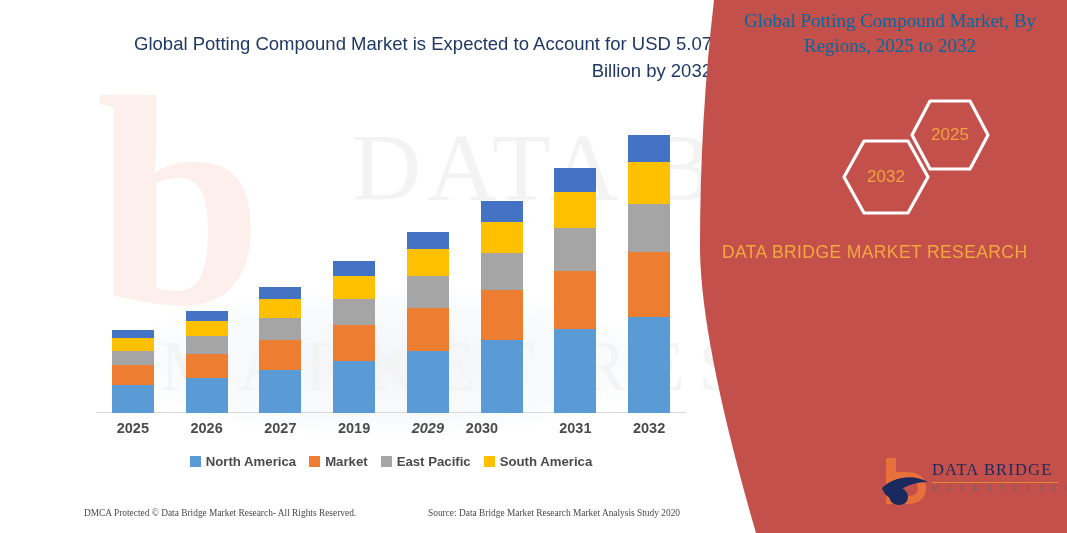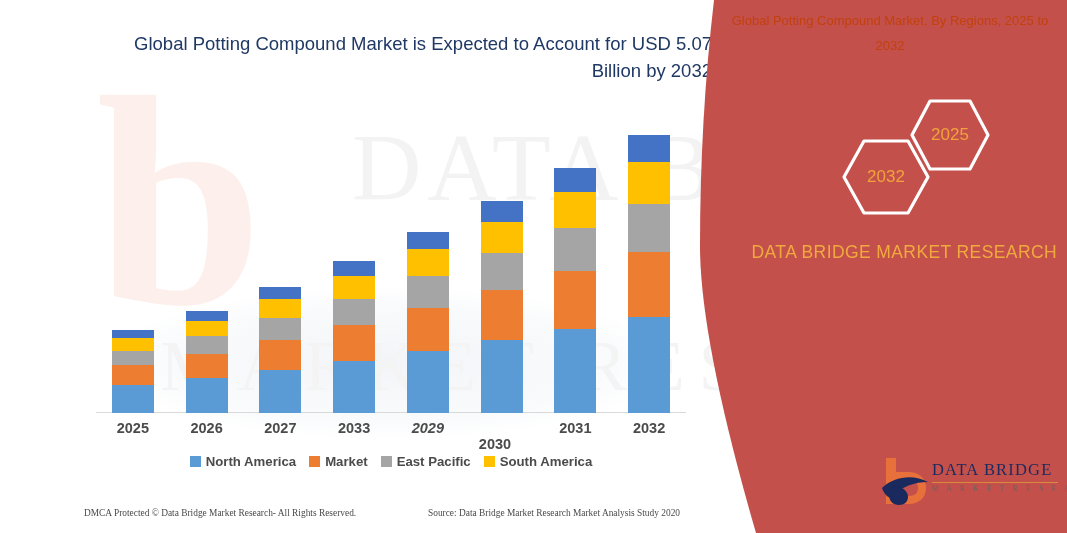--- a/index.html
+++ b/index.html
@@ -75,32 +75,32 @@
     font-family:"Liberation Serif", serif;font-size:9.4px;color:#4a4a4a;
   }
   .footer .f1{position:absolute;left:84px;top:3px;white-space:nowrap;}
   .footer .f2{position:absolute;left:428px;top:3px;white-space:nowrap;}
 
   
   .red-panel{position:absolute;left:0;top:0;width:1067px;height:533px;pointer-events:none;}
   .red-content{position:absolute;left:712px;top:0;width:355px;height:533px;}
   .panel-title{
     position:absolute;left:18px;top:8px;width:320px;
-    text-align:center;color:#c2410c;font-size:13px;line-height:25px;
-    font-family:Liberation Sans, sans-serif;
+    text-align:center;color:#0369a1;font-size:19px;line-height:25px;
+    font-family:Liberation Serif, serif;
   }
   .hexwrap{position:absolute;left:0;top:95px;width:355px;height:120px;}
   .hex{position:absolute;}
   .hex span{
     position:absolute;left:0;top:0;width:100%;height:100%;
     display:flex;align-items:center;justify-content:center;
     color:#f0a33c;font-size:17px;font-family:"Liberation Sans", sans-serif;
   }
   .brand{
-    position:absolute;left:10px;top:238px;width:335px;text-align:right;
+    position:absolute;left:10px;top:238px;width:335px;text-align:left;
     color:#f0a93f;font-size:17.5px;line-height:28px;letter-spacing:.4px;
     font-family:"Liberation Sans", sans-serif;
   }
   .logo{position:absolute;left:168px;top:452px;width:180px;height:62px;}
   .logo-text{position:absolute;left:52px;top:8px;}
   .logo-t1{
     font-family:"Liberation Serif", serif;font-size:16.5px;letter-spacing:1.2px;
     color:#1b2a5e;white-space:nowrap;
   }
   .logo-rule{width:126px;height:1px;background:#d98b3a;margin:2px 0 2px 0;}
@@ -179,23 +179,23 @@
         <div class="seg" style="height: 65.2505px; background: rgb(237, 125, 49);"></div>
         <div class="seg" style="height: 48.2525px; background: rgb(165, 165, 165);"></div>
         <div class="seg" style="height: 41.6726px; background: rgb(255, 192, 0);"></div>
         <div class="seg" style="height: 26.8679px; background: rgb(68, 114, 196);"></div>
       </div>
     </div>
   <div class="xlabels" id="xlabels">
       <div class="xlabel" style="left: 15.875px;">2025</div>
       <div class="xlabel" style="left: 89.625px;">2026</div>
       <div class="xlabel" style="left: 163.375px;">2027</div>
-      <div class="xlabel" style="left: 237.125px;">2033</div>
+      <div class="xlabel" style="left: 237.125px;">2019</div>
       <div class="xlabel" style="left: 310.875px; font-style: italic;">2029</div>
-      <div class="xlabel" style="left: 378px; margin-top: 16px;">2030</div>
+      <div class="xlabel" style="left: 365px;">2030</div>
       <div class="xlabel" style="left: 458.375px;">2031</div>
       <div class="xlabel" style="left: 532.125px;">2032</div>
     </div>
   <div class="legend" id="legend">
       <div class="legend-item">
         <span class="swatch" style="background: rgb(91, 155, 213);"></span>
         <span>North America</span>
       </div>
       <div class="legend-item">
         <span class="swatch" style="background: rgb(237, 125, 49);"></span>

